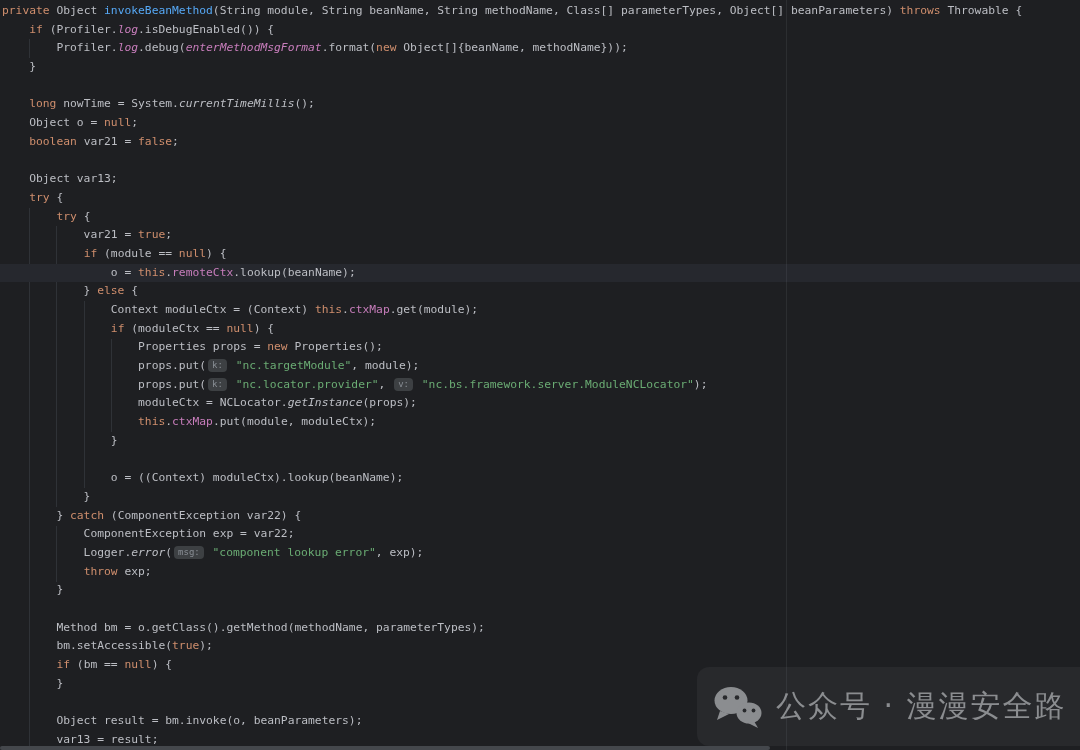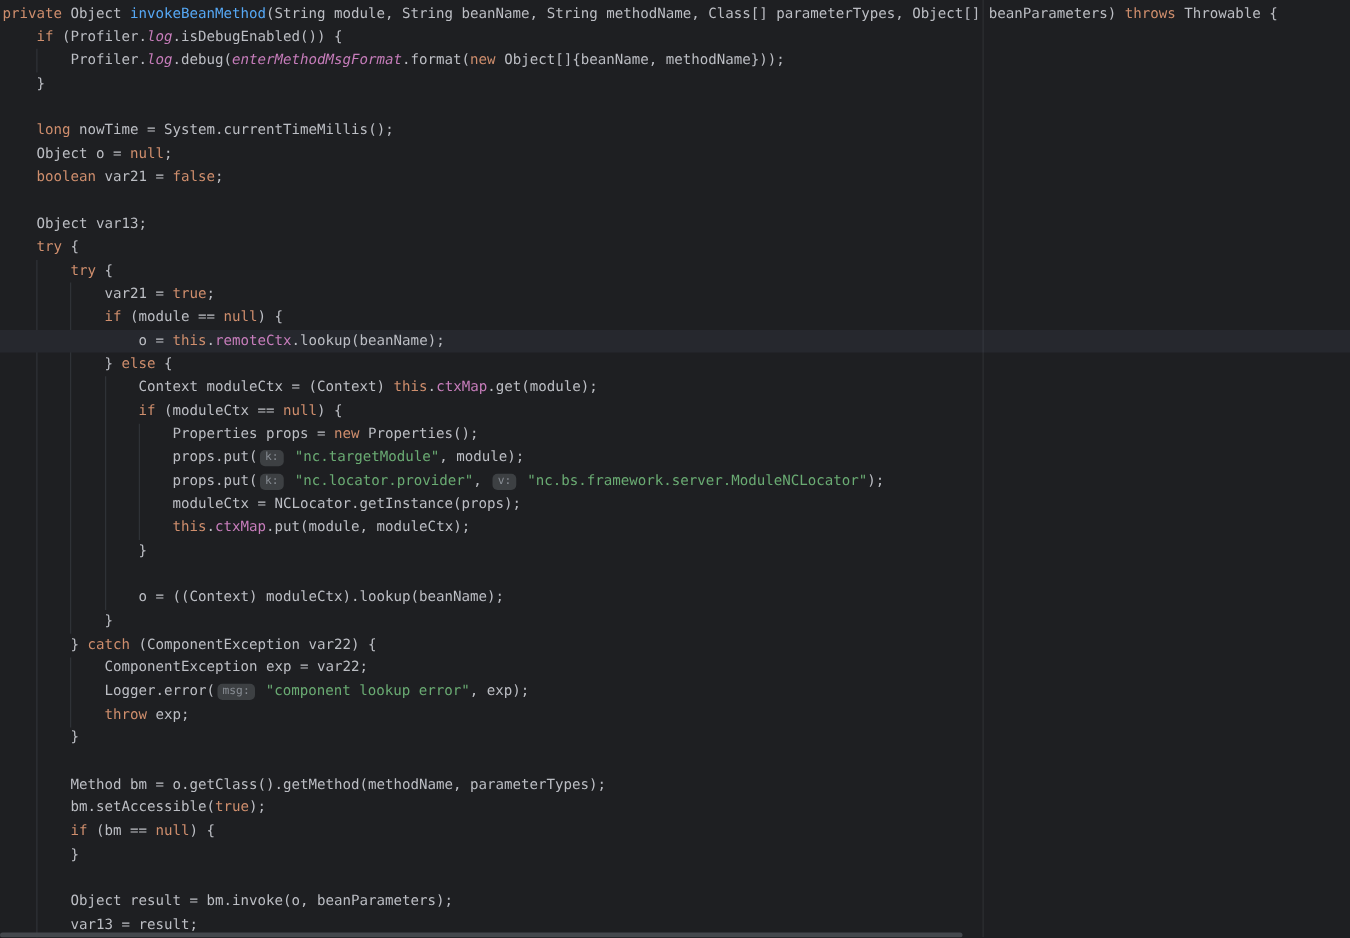--- a/index.html
+++ b/index.html
@@ -24,21 +24,21 @@
     white-space: pre;
     z-index: 3;
   }
   .code-line { height: 18.7px; padding-left: 2px; }
   .code-line.hl { background: #26282e; }
   .tk-t  { color: #bcbec4; }
   .tk-k  { color: #cf8e6d; }
   .tk-m  { color: #56a8f5; }
   .tk-f  { color: #c77dbb; margin-top: 22px; }
   .tk-sf { color: #c77dbb; font-style: italic; text-align: center; }
-  .tk-sm { color: #bcbec4; }
+  .tk-sm { color: #bcbec4; font-style: italic; }
   .tk-s  { color: #6aab73; }
   .tk-h  {
     display: inline-block;
     font-size: 9px; line-height: 11px;
     padding: 1px 4px;
     border-radius: 4px;
     background: #3d4043; color: #888d94;
     margin: 0 2px;
     position: relative; top: -1px;
     letter-spacing: 0;
@@ -88,13 +88,30 @@
       <div class="indent-guide" style="left: 29.2056px; top: 207.7px; height: 542.3px;"></div>
       <div class="indent-guide" style="left: 56.4113px; top: 226.4px; height: 280.5px;"></div>
       <div class="indent-guide" style="left: 56.4113px; top: 525.6px; height: 56.1px;"></div>
       <div class="indent-guide" style="left: 83.6169px; top: 263.8px; height: 18.7px;"></div>
       <div class="indent-guide" style="left: 83.6169px; top: 301.2px; height: 187px;"></div>
       <div class="indent-guide" style="left: 110.823px; top: 338.6px; height: 93.5px;"></div>
     </div>
   <div class="code"><div class="code-line"><span class="tk-k">private </span><span class="tk-t">Object </span><span class="tk-m">invokeBeanMethod</span><span class="tk-t">(String module, String beanName, String methodName, Class[] parameterTypes, Object[] beanParameters) </span><span class="tk-k">throws</span><span class="tk-t"> Throwable {</span></div><div class="code-line"><span class="tk-t">    </span><span class="tk-k">if</span><span class="tk-t"> (Profiler.</span><span class="tk-sf">log</span><span class="tk-t">.isDebugEnabled()) {</span></div><div class="code-line"><span class="tk-t">        Profiler.</span><span class="tk-sf">log</span><span class="tk-t">.debug(</span><span class="tk-sf">enterMethodMsgFormat</span><span class="tk-t">.format(</span><span class="tk-k">new</span><span class="tk-t"> Object[]{beanName, methodName}));</span></div><div class="code-line"><span class="tk-t">    }</span></div><div class="code-line"></div><div class="code-line"><span class="tk-t">    </span><span class="tk-k">long</span><span class="tk-t"> nowTime = System.</span><span class="tk-sm">currentTimeMillis</span><span class="tk-t">();</span></div><div class="code-line"><span class="tk-t">    Object o = </span><span class="tk-k">null</span><span class="tk-t">;</span></div><div class="code-line"><span class="tk-t">    </span><span class="tk-k">boolean</span><span class="tk-t"> var21 = </span><span class="tk-k">false</span><span class="tk-t">;</span></div><div class="code-line"></div><div class="code-line"><span class="tk-t">    Object var13;</span></div><div class="code-line"><span class="tk-t">    </span><span class="tk-k">try</span><span class="tk-t"> {</span></div><div class="code-line"><span class="tk-t">        </span><span class="tk-k">try</span><span class="tk-t"> {</span></div><div class="code-line"><span class="tk-t">            var21 = </span><span class="tk-k">true</span><span class="tk-t">;</span></div><div class="code-line"><span class="tk-t">            </span><span class="tk-k">if</span><span class="tk-t"> (module == </span><span class="tk-k">null</span><span class="tk-t">) {</span></div><div class="code-line hl"><span class="tk-t">                o = </span><span class="tk-k">this</span><span class="tk-t">.</span><span class="tk-f">remoteCtx</span><span class="tk-t">.lookup(beanName);</span></div><div class="code-line"><span class="tk-t">            } </span><span class="tk-k">else</span><span class="tk-t"> {</span></div><div class="code-line"><span class="tk-t">                Context moduleCtx = (Context) </span><span class="tk-k">this</span><span class="tk-t">.</span><span class="tk-f">ctxMap</span><span class="tk-t">.get(module);</span></div><div class="code-line"><span class="tk-t">                </span><span class="tk-k">if</span><span class="tk-t"> (moduleCtx == </span><span class="tk-k">null</span><span class="tk-t">) {</span></div><div class="code-line"><span class="tk-t">                    Properties props = </span><span class="tk-k">new</span><span class="tk-t"> Properties();</span></div><div class="code-line"><span class="tk-t">                    props.put(</span><span class="tk-h">k:</span><span class="tk-t"> </span><span class="tk-s">"nc.targetModule"</span><span class="tk-t">, module);</span></div><div class="code-line"><span class="tk-t">                    props.put(</span><span class="tk-h">k:</span><span class="tk-t"> </span><span class="tk-s">"nc.locator.provider"</span><span class="tk-t">, </span><span class="tk-h">v:</span><span class="tk-t"> </span><span class="tk-s">"nc.bs.framework.server.ModuleNCLocator"</span><span class="tk-t">);</span></div><div class="code-line"><span class="tk-t">                    moduleCtx = NCLocator.</span><span class="tk-sm">getInstance</span><span class="tk-t">(props);</span></div><div class="code-line"><span class="tk-t">                    </span><span class="tk-k">this</span><span class="tk-t">.</span><span class="tk-f">ctxMap</span><span class="tk-t">.put(module, moduleCtx);</span></div><div class="code-line"><span class="tk-t">                }</span></div><div class="code-line"></div><div class="code-line"><span class="tk-t">                o = ((Context) moduleCtx).lookup(beanName);</span></div><div class="code-line"><span class="tk-t">            }</span></div><div class="code-line"><span class="tk-t">        } </span><span class="tk-k">catch</span><span class="tk-t"> (ComponentException var22) {</span></div><div class="code-line"><span class="tk-t">            ComponentException exp = var22;</span></div><div class="code-line"><span class="tk-t">            Logger.</span><span class="tk-sm">error</span><span class="tk-t">(</span><span class="tk-h">msg:</span><span class="tk-t"> </span><span class="tk-s">"component lookup error"</span><span class="tk-t">, exp);</span></div><div class="code-line"><span class="tk-t">            </span><span class="tk-k">throw</span><span class="tk-t"> exp;</span></div><div class="code-line"><span class="tk-t">        }</span></div><div class="code-line"></div><div class="code-line"><span class="tk-t">        Method bm = o.getClass().getMethod(methodName, parameterTypes);</span></div><div class="code-line"><span class="tk-t">        bm.setAccessible(</span><span class="tk-k">true</span><span class="tk-t">);</span></div><div class="code-line"><span class="tk-t">        </span><span class="tk-k">if</span><span class="tk-t"> (bm == </span><span class="tk-k">null</span><span class="tk-t">) {</span></div><div class="code-line"><span class="tk-t">        }</span></div><div class="code-line"></div><div class="code-line"><span class="tk-t">        Object result = bm.invoke(o, beanParameters);</span></div><div class="code-line"><span class="tk-t">        var13 = result;</span></div></div>
   <div class="col-guide"></div>
   <div class="hscroll"></div>
+  <div class="badge">
+    <svg width="52" height="44" viewBox="0 0 52 44">
+      <g fill="#8b8d90">
+        <ellipse cx="19" cy="15.5" rx="16.5" ry="13.5"></ellipse>
+        <polygon points="8,26 5,35 17,29"></polygon>
+        <ellipse cx="37" cy="28" rx="12.5" ry="10.5"></ellipse>
+        <polygon points="42,36 46,43 36,38"></polygon>
+      </g>
+      <g fill="#28292c">
+        <circle cx="13" cy="12.5" r="2.3"></circle>
+        <circle cx="25" cy="12.5" r="2.3"></circle>
+        <circle cx="32.5" cy="25.5" r="1.9"></circle>
+        <circle cx="41.5" cy="25.5" r="1.9"></circle>
+      </g>
+    </svg>
+    <span class="wm-text">公众号 · 漫漫安全路</span>
+  </div>
 </div>
 
 </body></html>

